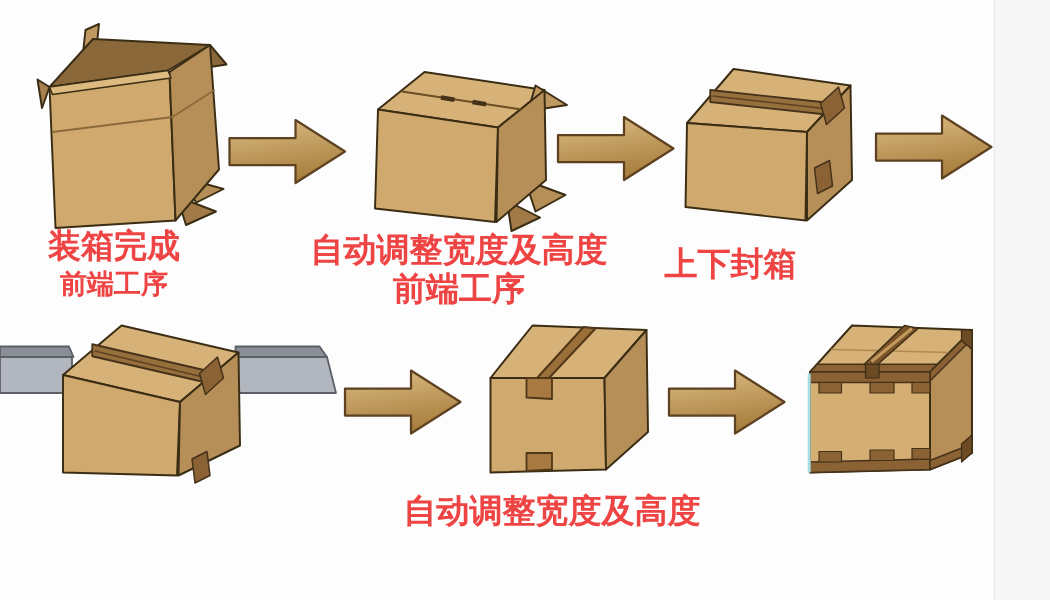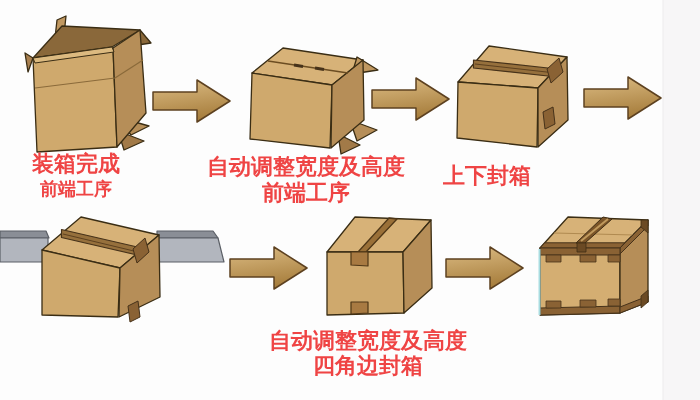--- a/index.html
+++ b/index.html
@@ -141,16 +141,15 @@
 <div class="lbl" style="left:12px;top:152px;width:128px;">装箱完成</div>
 <div class="lbl small" style="left:12px;top:178px;width:128px;">前端工序</div>
 
 <div class="lbl" style="left:194px;top:155px;width:224px;">自动调整宽度及高度</div>
 <div class="lbl" style="left:194px;top:181px;width:224px;">前端工序</div>
 
 <div class="lbl" style="left:427px;top:164px;width:120px;">上下封箱</div>
 
 
 <div class="lbl" style="left:258px;top:329px;width:220px;">自动调整宽度及高度</div>
-<div class="lbl" style="left:258px;top:354px;width:220px;">四角边封箱</div>
 
 
 </div>
 
 </body></html>

